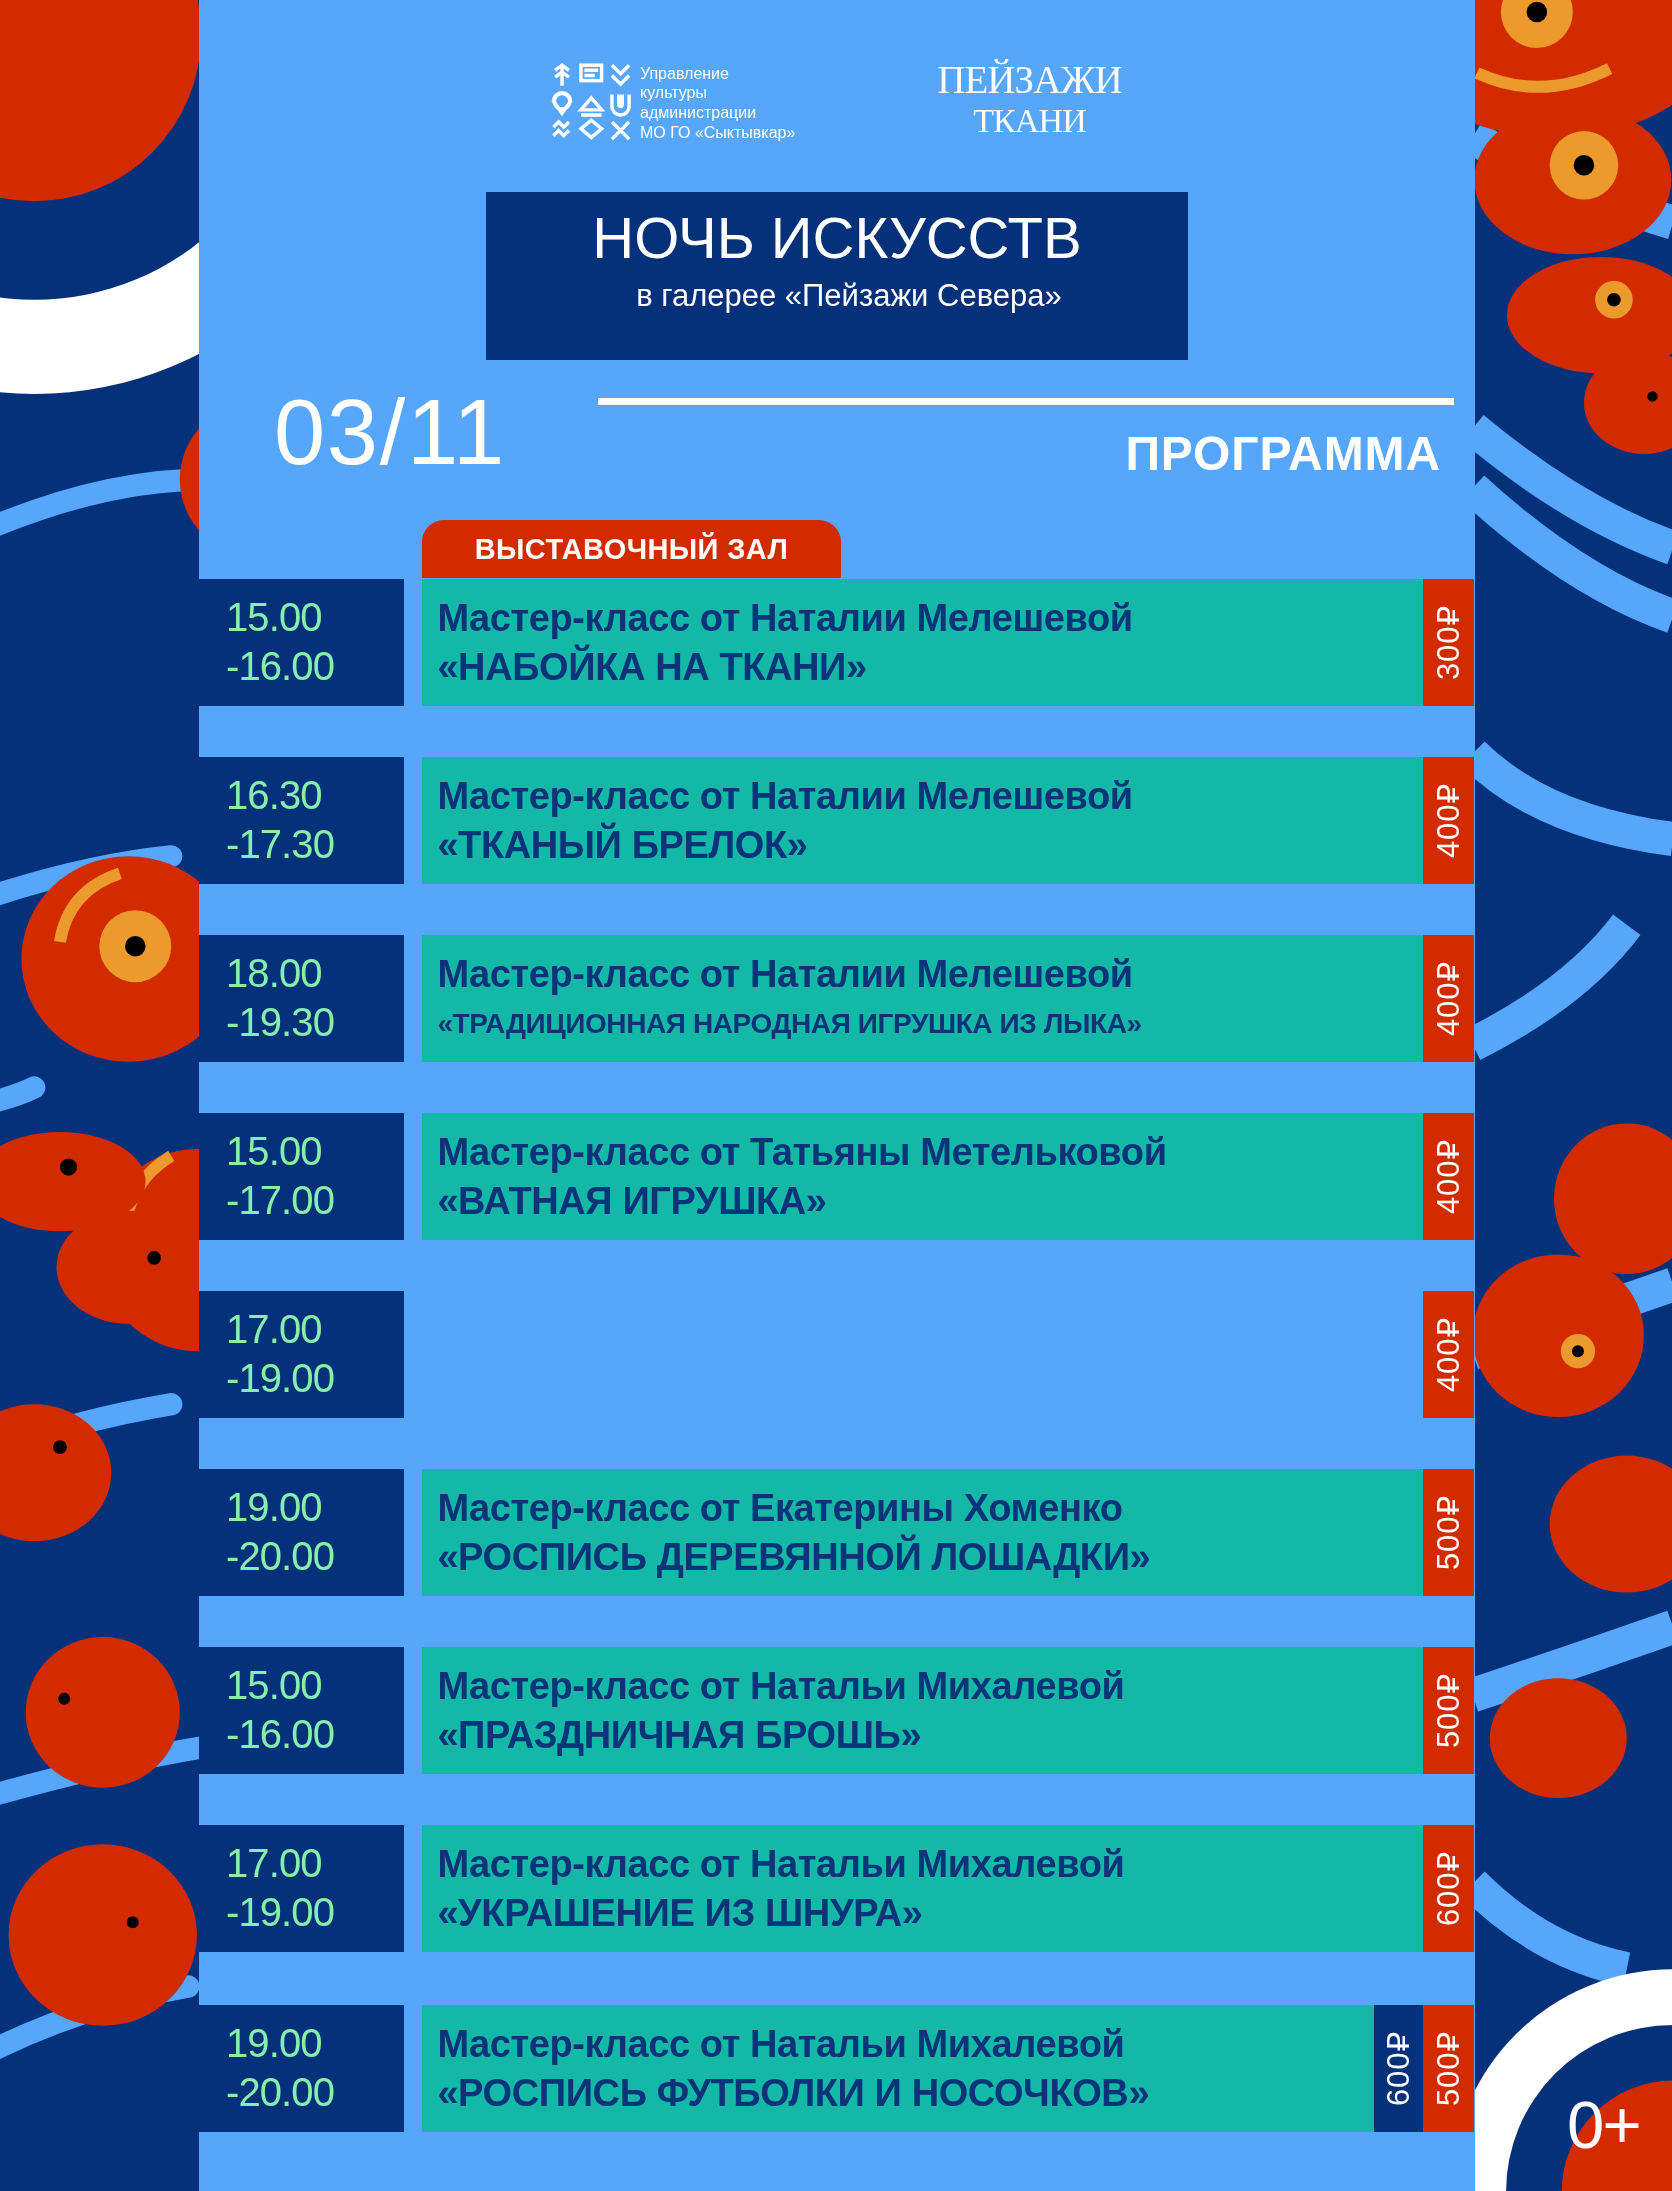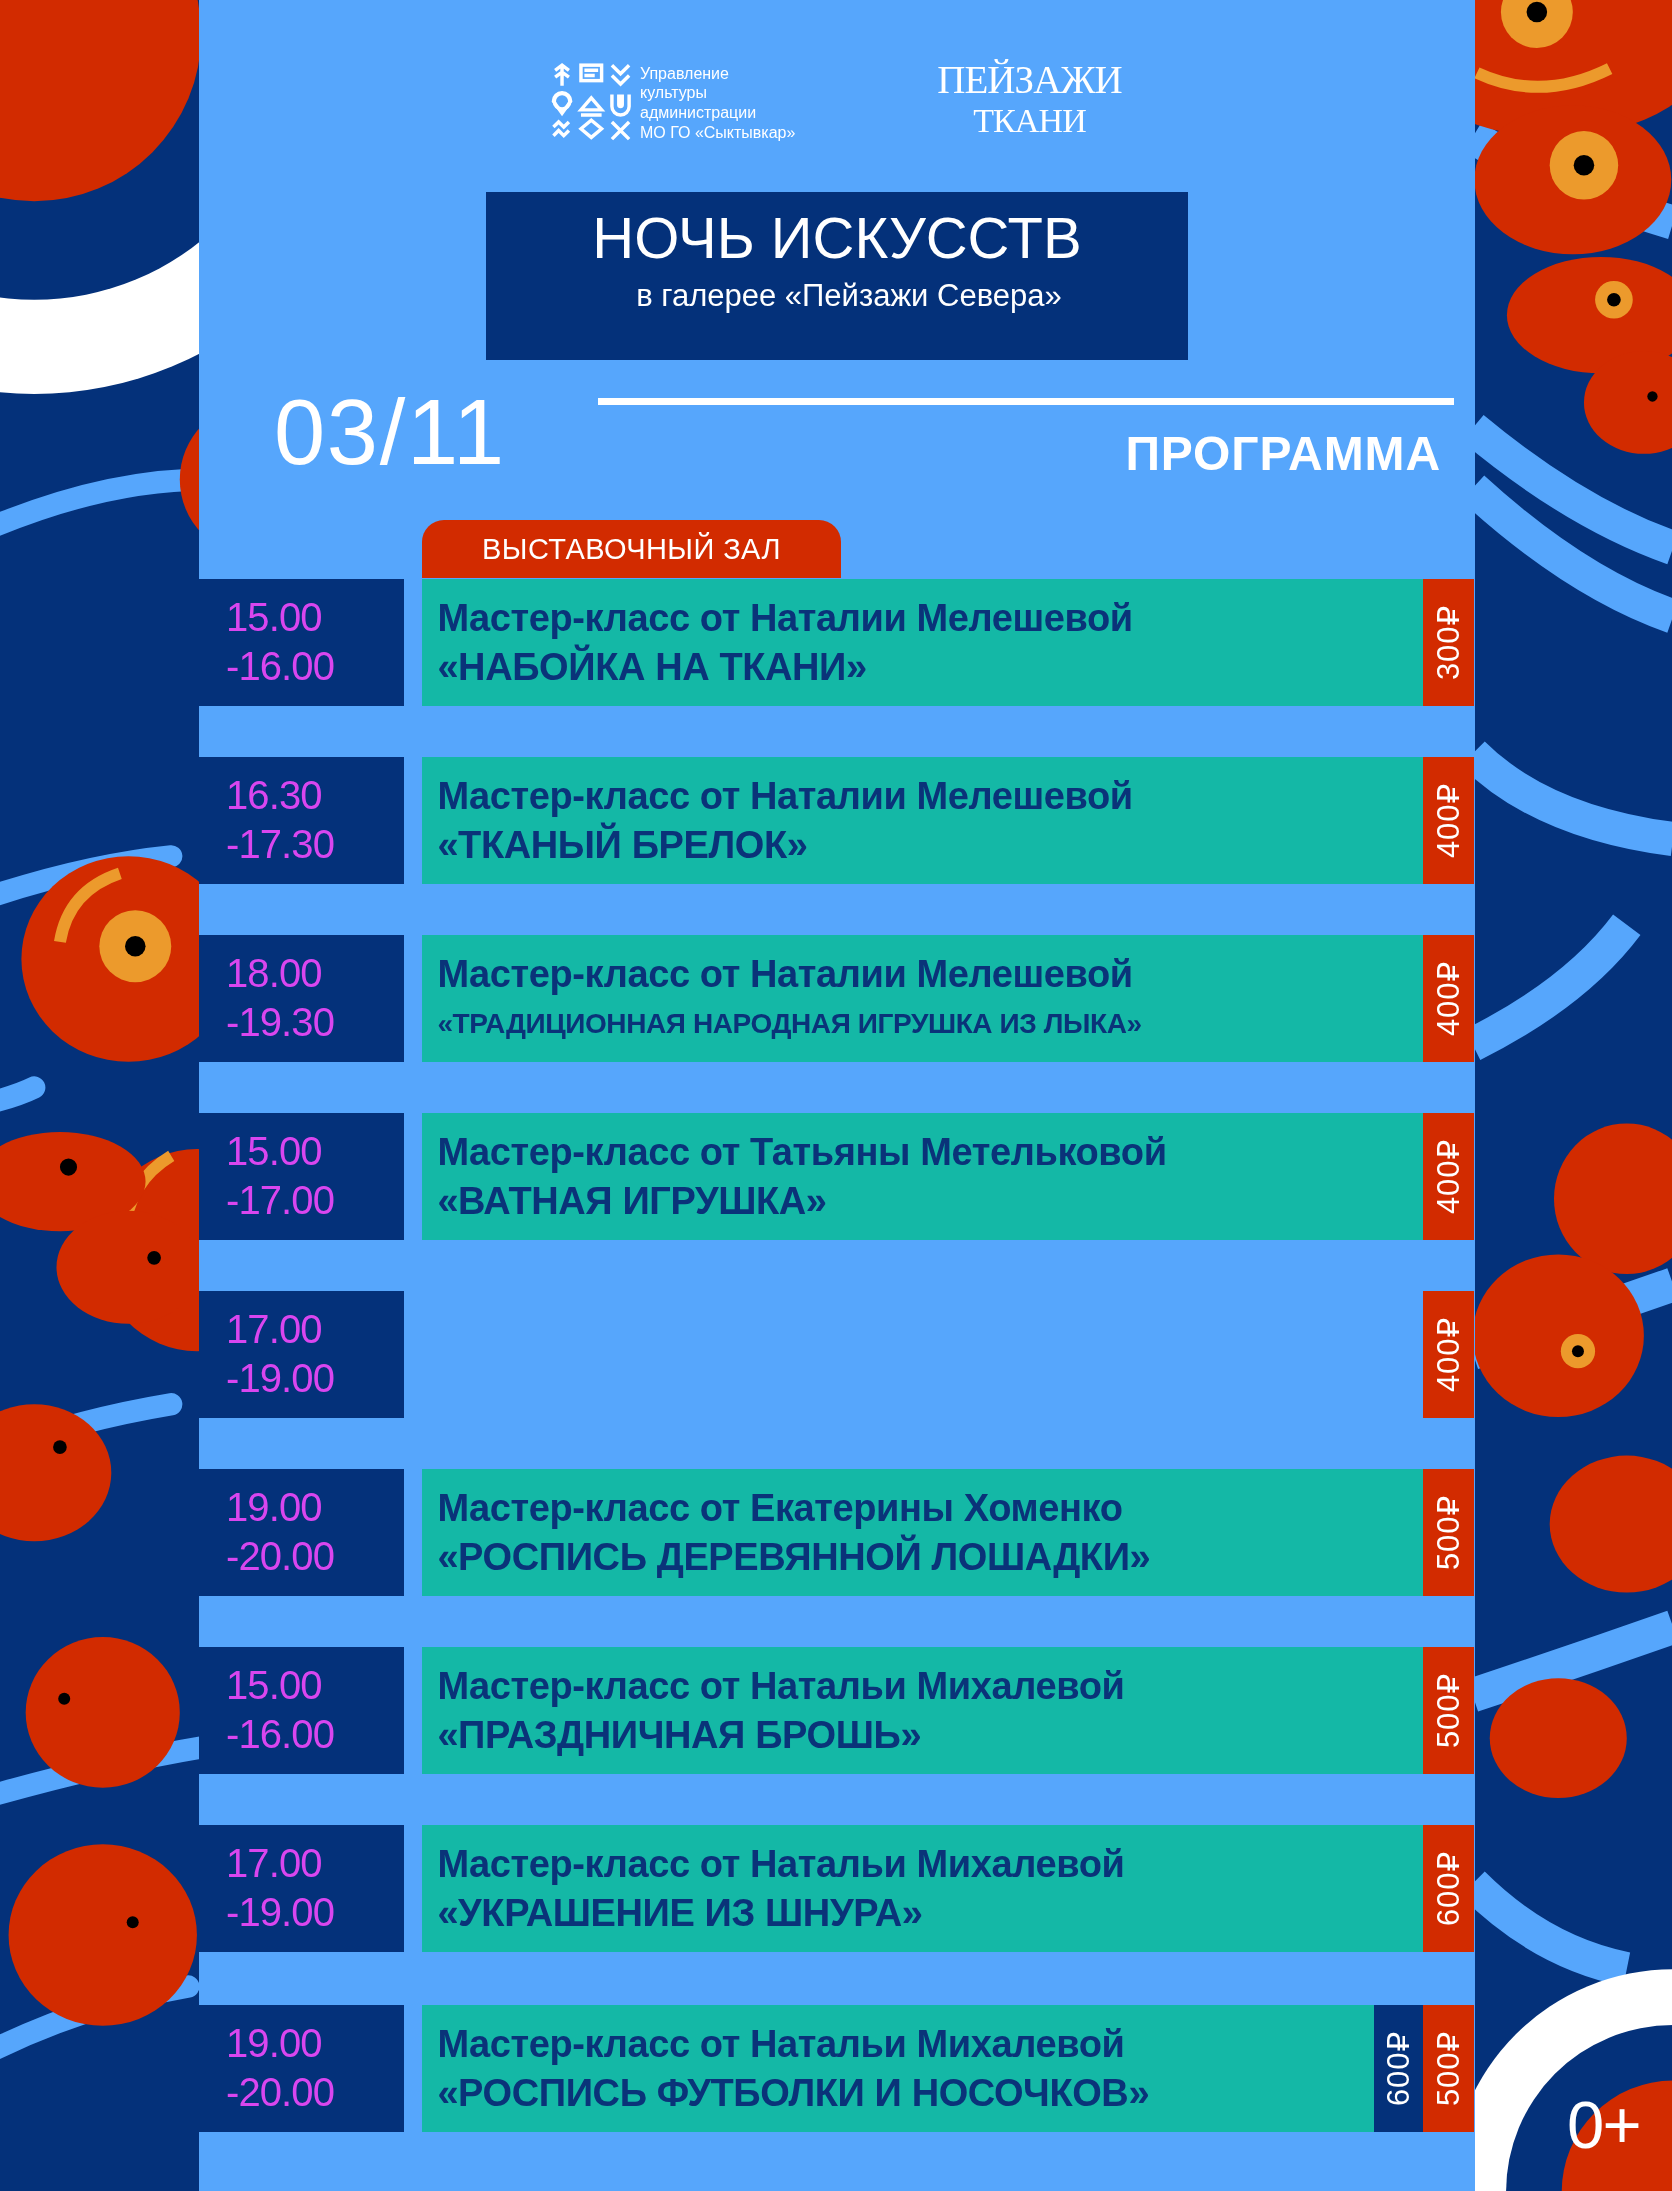--- a/index.html
+++ b/index.html
@@ -28,26 +28,26 @@
     .title-box .t1 { font-size: 58px; font-weight: 400; margin-top: 12px; letter-spacing: 0px; }
     .title-box .t2 { font-size: 31px; margin-top: 6.8px; padding-left: 24px; }
 
     .date { position: absolute; left: 75px; top: 385px; color: #fff; font-size: 92px; line-height: 94px; letter-spacing: 1.7px; text-align: right; }
     .rule { position: absolute; left: 399px; top: 398px; width: 856px; height: 6.8px; background: #fff; }
     .program { position: absolute; right: 34px; top: 426px; color: #fff; font-size: 48px; font-weight: 700; letter-spacing: 0.9px; }
 
     .venue-tab {
       position: absolute; left: 223px; top: 520px; width: 419px; height: 58px;
       background: #d22b00; border-radius: 22px 22px 0 0; color: #fff;
-      font-size: 29px; font-weight: 400; text-align: center; line-height: 58px; letter-spacing: 0.4px;
+      font-size: 29px; font-weight: 700; text-align: center; line-height: 58px; letter-spacing: 0.4px;
     }
 
     .row { position: absolute; left: 0; width: 1276px; height: 127px; }
     .row .time {
-      position: absolute; left: 0; top: 0; width: 205px; height: 127px; background: #04317a; color: #d946ef;
+      position: absolute; left: 0; top: 0; width: 205px; height: 127px; background: #04317a; color: #86efac;
       font-size: 40px; line-height: 49px; box-sizing: border-box; padding: 13.7px 0 0 27px; letter-spacing: -0.9px;
     }
     .row .desc {
       position: absolute; left: 223px; top: 0; width: 1002px; height: 127px; background: #14b8a6; color: #0a3379;
       box-sizing: border-box; padding: 15.4px 0 0 15.4px;
     }
     .row .desc .host { font-size: 38px; font-weight: 700; line-height: 49px; letter-spacing: -0.4px; white-space: nowrap; }
     .row .desc .name { font-size: 38px; font-weight: 700; line-height: 49px; letter-spacing: -0.4px; white-space: nowrap; }
     .row .desc .name.small { font-size: 28px; }
     .row .price {

